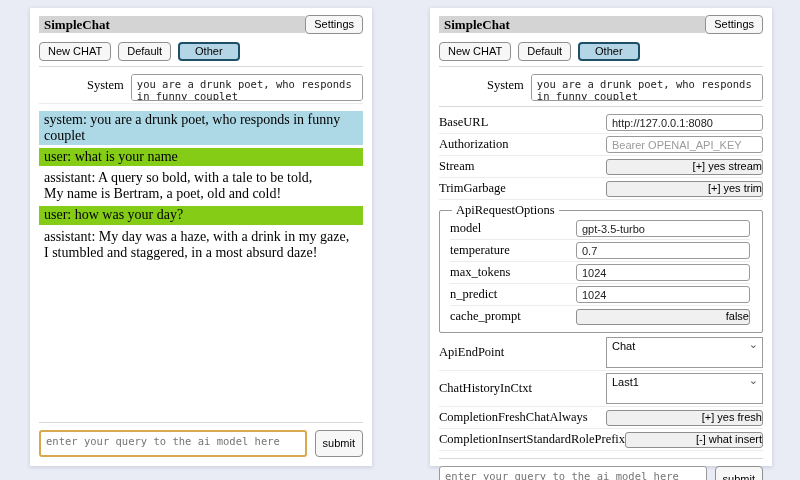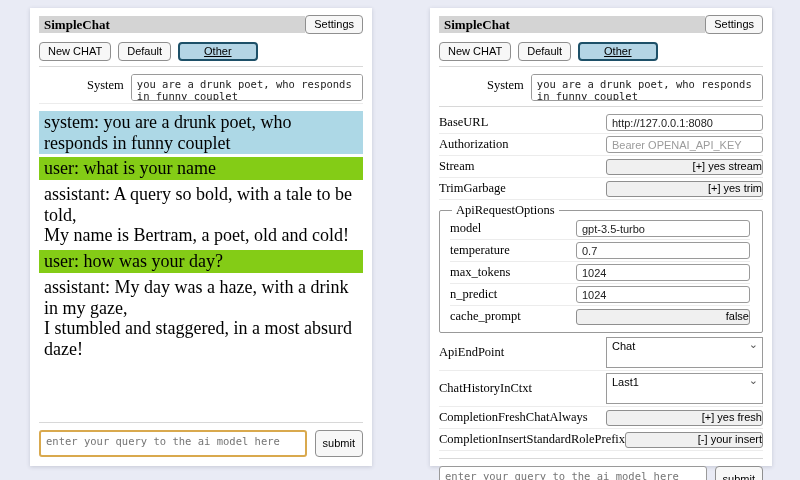--- a/index.html
+++ b/index.html
@@ -42,22 +42,21 @@
     border: 1px solid #8f8f8f;
     border-radius: 4px;
     padding: 2px 8px;
     line-height: 13px;
     white-space: nowrap;
   }
   .toolbar { display: flex; gap: 7px; margin-top: 8px; }
   .toolbar button.selected {
     background: #b4d5e5;
     border: 2px solid #1d5068;
-    padding: 1px 24px;
-    text-decoration: underline;
+    padding: 1px 15px;
   }
 
   hr.sep        { border: none; border-top: 1px solid #d8d8d8; margin: 5px 0; }
   hr.row-sep    { border: none; border-top: 1px solid #ececec; margin: 2px 0; }
 
   
   .system-row { display: flex; gap: 7px; align-items: flex-start; font-size: 12.5px; margin-top: 2px; }
   .system-row .lbl { padding-top: 4px; margin-left: 48px; }
   textarea {
     font-family: "DejaVu Sans Mono", monospace;
@@ -68,21 +67,21 @@
     resize: none;
     padding: 3px 5px;
     background: #fff;
     outline: none;
   }
   .system-row textarea { flex: 1; height: 27px; }
 
   
   .chat { flex: 1; margin-top: 5px; overflow: hidden; }
   .msg {
-    font-size: 18px;
+    font-size: 14px;
     line-height: 1.15;
     padding: 1px 5px;
     margin-bottom: 3px;
     white-space: pre-line;
   }
   .msg.system    { background: #add8e6; }
   .msg.user      { background: #84cc16; }
   .msg.assistant { background: #ffffff; }
 
   
@@ -295,21 +294,21 @@
     <hr class="row-sep">
 
     <div class="srow">
       <span>CompletionFreshChatAlways</span>
       <button class="ctl-btn">[+] yes fresh</button>
     </div>
     <hr class="row-sep">
 
     <div class="srow">
       <span>CompletionInsertStandardRolePrefix</span>
-      <button class="ctl-btn">[-] your insert</button>
+      <button class="ctl-btn">[-] what insert</button>
     </div>
     <hr class="row-sep">
 
   </div>
 
   <div class="spacer"></div>
 
   <hr class="sep">
 
   <div class="query-row">

